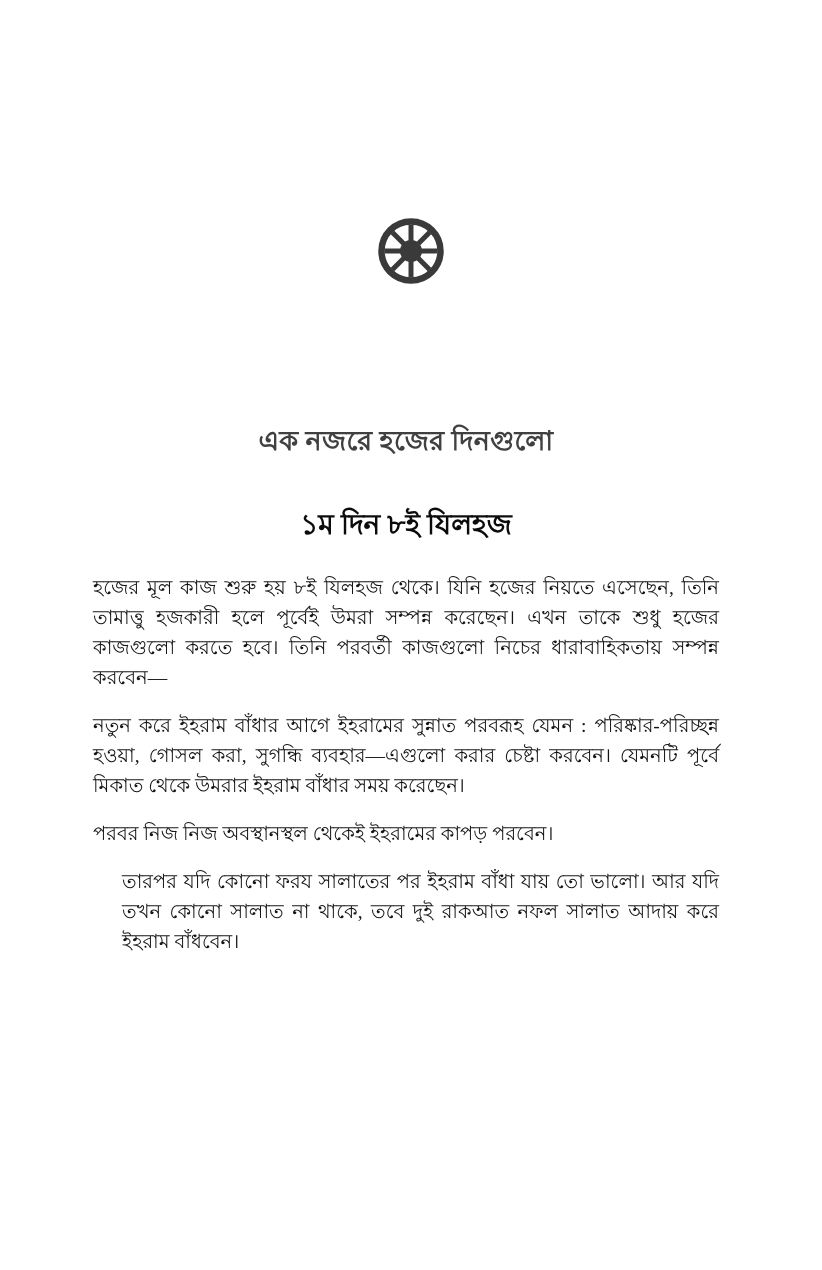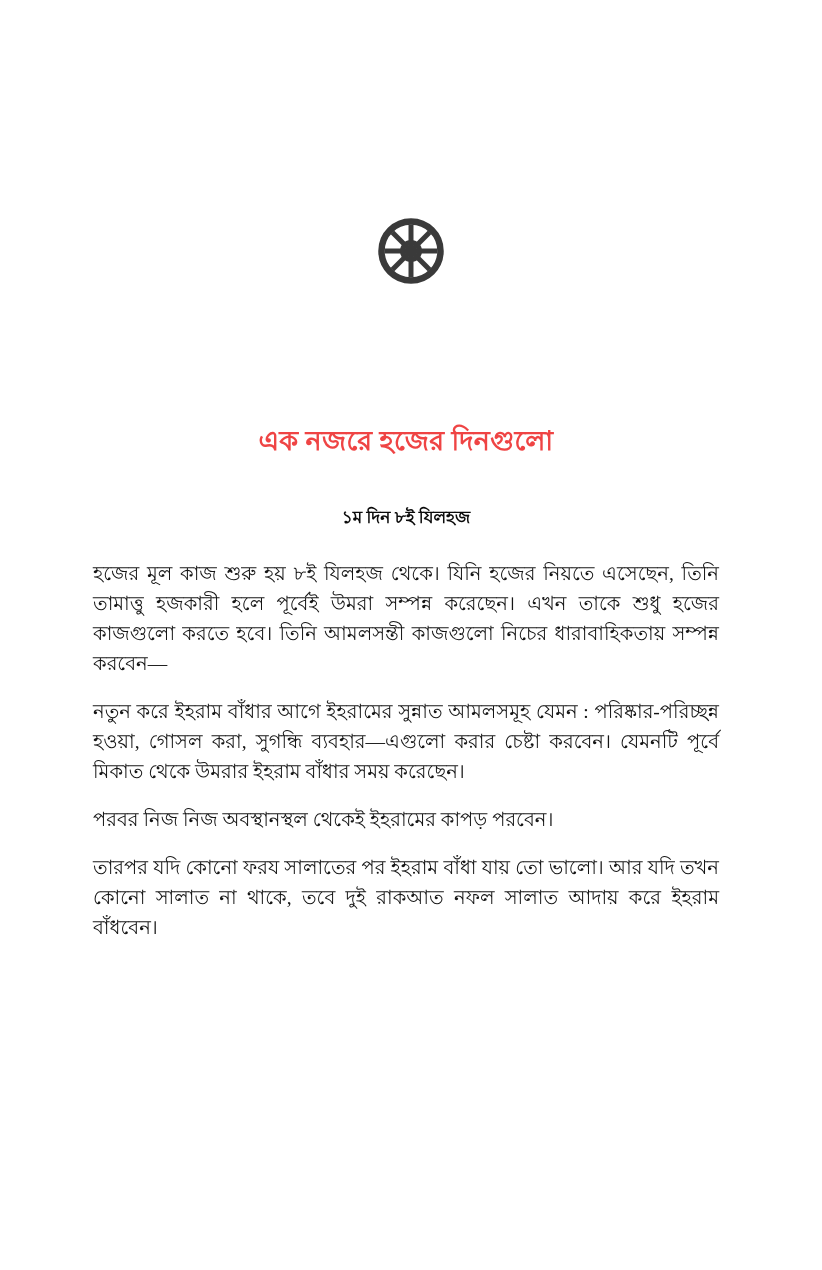--- a/index.html
+++ b/index.html
@@ -41,43 +41,44 @@
     width: 626px;
   }
 
   .doc-title {
     font-size: 27px;
     font-weight: bold;
     text-align: center;
     letter-spacing: 0.3px;
     line-height: 1.3;
     margin: 0 0 48px 0;
-    color: #ef4444;
+    color: #404040;
   }
 
   .doc-subtitle {
-    font-size: 17px;
+    font-size: 28px;
     font-weight: bold;
     text-align: center;
     line-height: 1.3;
     margin: 0 0 30px 0;
     color: #0b0b0b;
   }
 
   .para {
     font-size: 19.5px;
     line-height: 30px;
     text-align: justify;
     text-justify: inter-word;
     margin: 0 0 18px 0;
     color: #141414;
     hyphens: none;
   }
   .para:last-child {
     margin-bottom: 0;
+    margin-left: 29px;
   }
 </style>
 </head>
 <body>
 
 <div class="page">
 
   <div class="ornament-wrap">
     <svg class="ornament" width="72" height="72" viewBox="0 0 72 72" aria-hidden="true">
       <g fill="none" stroke="#3a3a3a">
@@ -92,24 +93,24 @@
       </g>
     </svg>
   </div>
 
   <div class="content">
 
     <h1 class="doc-title">এক নজরে হজের দিনগুলো</h1>
 
     <h2 class="doc-subtitle">১ম দিন ৮ই যিলহজ</h2>
 
-    <p class="para">হজের মূল কাজ শুরু হয় ৮ই যিলহজ থেকে। যিনি হজের নিয়তে এসেছেন, তিনি তামাত্তু হজকারী হলে পূর্বেই উমরা সম্পন্ন করেছেন। এখন তাকে শুধু হজের কাজগুলো করতে হবে। তিনি আমলসম্তী কাজগুলো নিচের ধারাবাহিকতায় সম্পন্ন করবেন—</p>
+    <p class="para">হজের মূল কাজ শুরু হয় ৮ই যিলহজ থেকে। যিনি হজের নিয়তে এসেছেন, তিনি তামাত্তু হজকারী হলে পূর্বেই উমরা সম্পন্ন করেছেন। এখন তাকে শুধু হজের কাজগুলো করতে হবে। তিনি পরবর্তী কাজগুলো নিচের ধারাবাহিকতায় সম্পন্ন করবেন—</p>
 
 
-    <p class="para">নতুন করে ইহরাম বাঁধার আগে ইহরামের সুন্নাত আমলসমূহ যেমন : পরিষ্কার-পরিচ্ছন্ন হওয়া, গোসল করা, সুগন্ধি ব্যবহার—এগুলো করার চেষ্টা করবেন। যেমনটি পূর্বে মিকাত থেকে উমরার ইহরাম বাঁধার সময় করেছেন।</p>
+    <p class="para">নতুন করে ইহরাম বাঁধার আগে ইহরামের সুন্নাত পরবরূহ যেমন : পরিষ্কার-পরিচ্ছন্ন হওয়া, গোসল করা, সুগন্ধি ব্যবহার—এগুলো করার চেষ্টা করবেন। যেমনটি পূর্বে মিকাত থেকে উমরার ইহরাম বাঁধার সময় করেছেন।</p>
 
     <p class="para">পরবর নিজ নিজ অবস্থানস্থল থেকেই ইহরামের কাপড় পরবেন।</p>
 
     <p class="para">তারপর যদি কোনো ফরয সালাতের পর ইহরাম বাঁধা যায় তো ভালো। আর যদি তখন কোনো সালাত না থাকে, তবে দুই রাকআত নফল সালাত আদায় করে ইহরাম বাঁধবেন।</p>
 
   </div>
 
 </div>
 
 </body></html>

